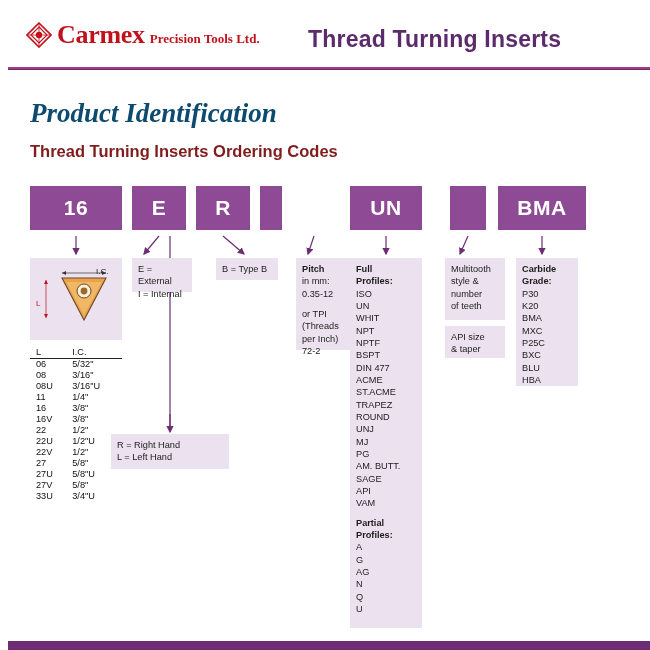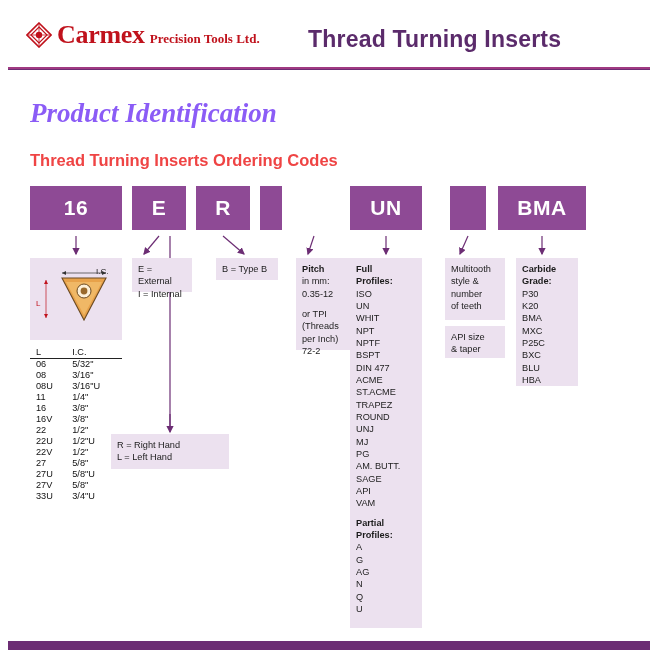--- a/index.html
+++ b/index.html
@@ -90,29 +90,29 @@
 
   
   .title-main {
     position: absolute;
     left: 22px;
     top: 98px;
     font-family: "Liberation Serif", serif;
     font-style: italic;
     font-weight: bold;
     font-size: 27px;
-    color: #8b5cf6;
+    color: #0c4a6e;
   }
   .title-sub {
     position: absolute;
     left: 22px;
-    top: 151px;
+    top: 142px;
     font-size: 16.5px;
     font-weight: bold;
-    color: #ef4444;
+    color: #7f1d1d;
   }
 
   
   .code-row {
     position: absolute;
     left: 0;
     top: 186px;
     width: 650px;
     height: 46px;
   }

